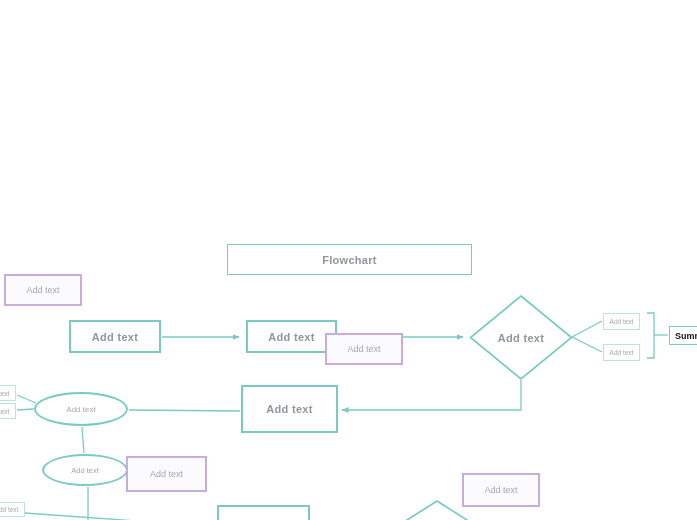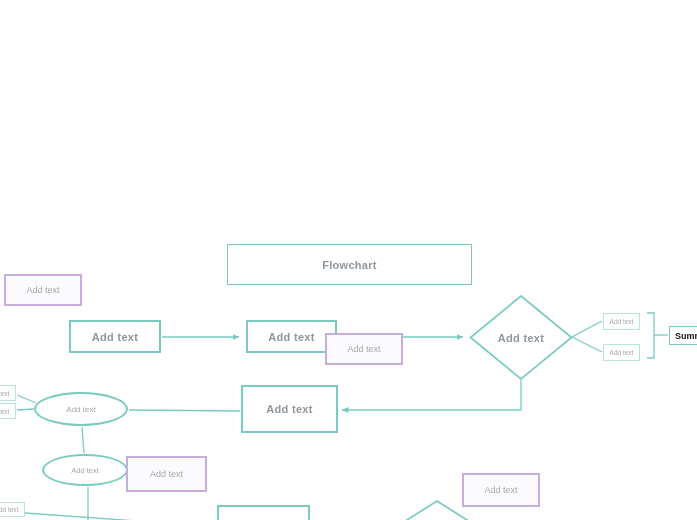--- a/index.html
+++ b/index.html
@@ -81,21 +81,21 @@
     <line class="edge" x1="17" y1="410" x2="34" y2="409"></line>
 
     <line class="edge" x1="82" y1="427" x2="84" y2="453"></line>
     <line class="edge" x1="88" y1="487" x2="88" y2="521"></line>
     <line class="edge" x1="25" y1="513" x2="137" y2="521"></line>
 
     <polygon class="shape-outline" points="521,296 571.5,337.5 521,379 470.5,337.5"></polygon>
     <polygon class="shape-outline" points="437,501 497,539 437,577 377,539"></polygon>
   </svg>
 
-  <div class="node rect-title" style="left:227px; top:244px; width:245px; height:41px;">
+  <div class="node rect-title" style="left:227px; top:244px; width:245px; height:31px;">
     <span class="lbl-title">Flowchart</span>
   </div>
 
   <div class="node rect-purple" style="left:4px; top:274px; width:78px; height:32px;">
     <span class="lbl-soft">Add text</span>
   </div>
 
   <div class="node rect-teal" style="left:69px; top:320px; width:92px; height:33px;">
     <span class="lbl-bold">Add text</span>
   </div>

